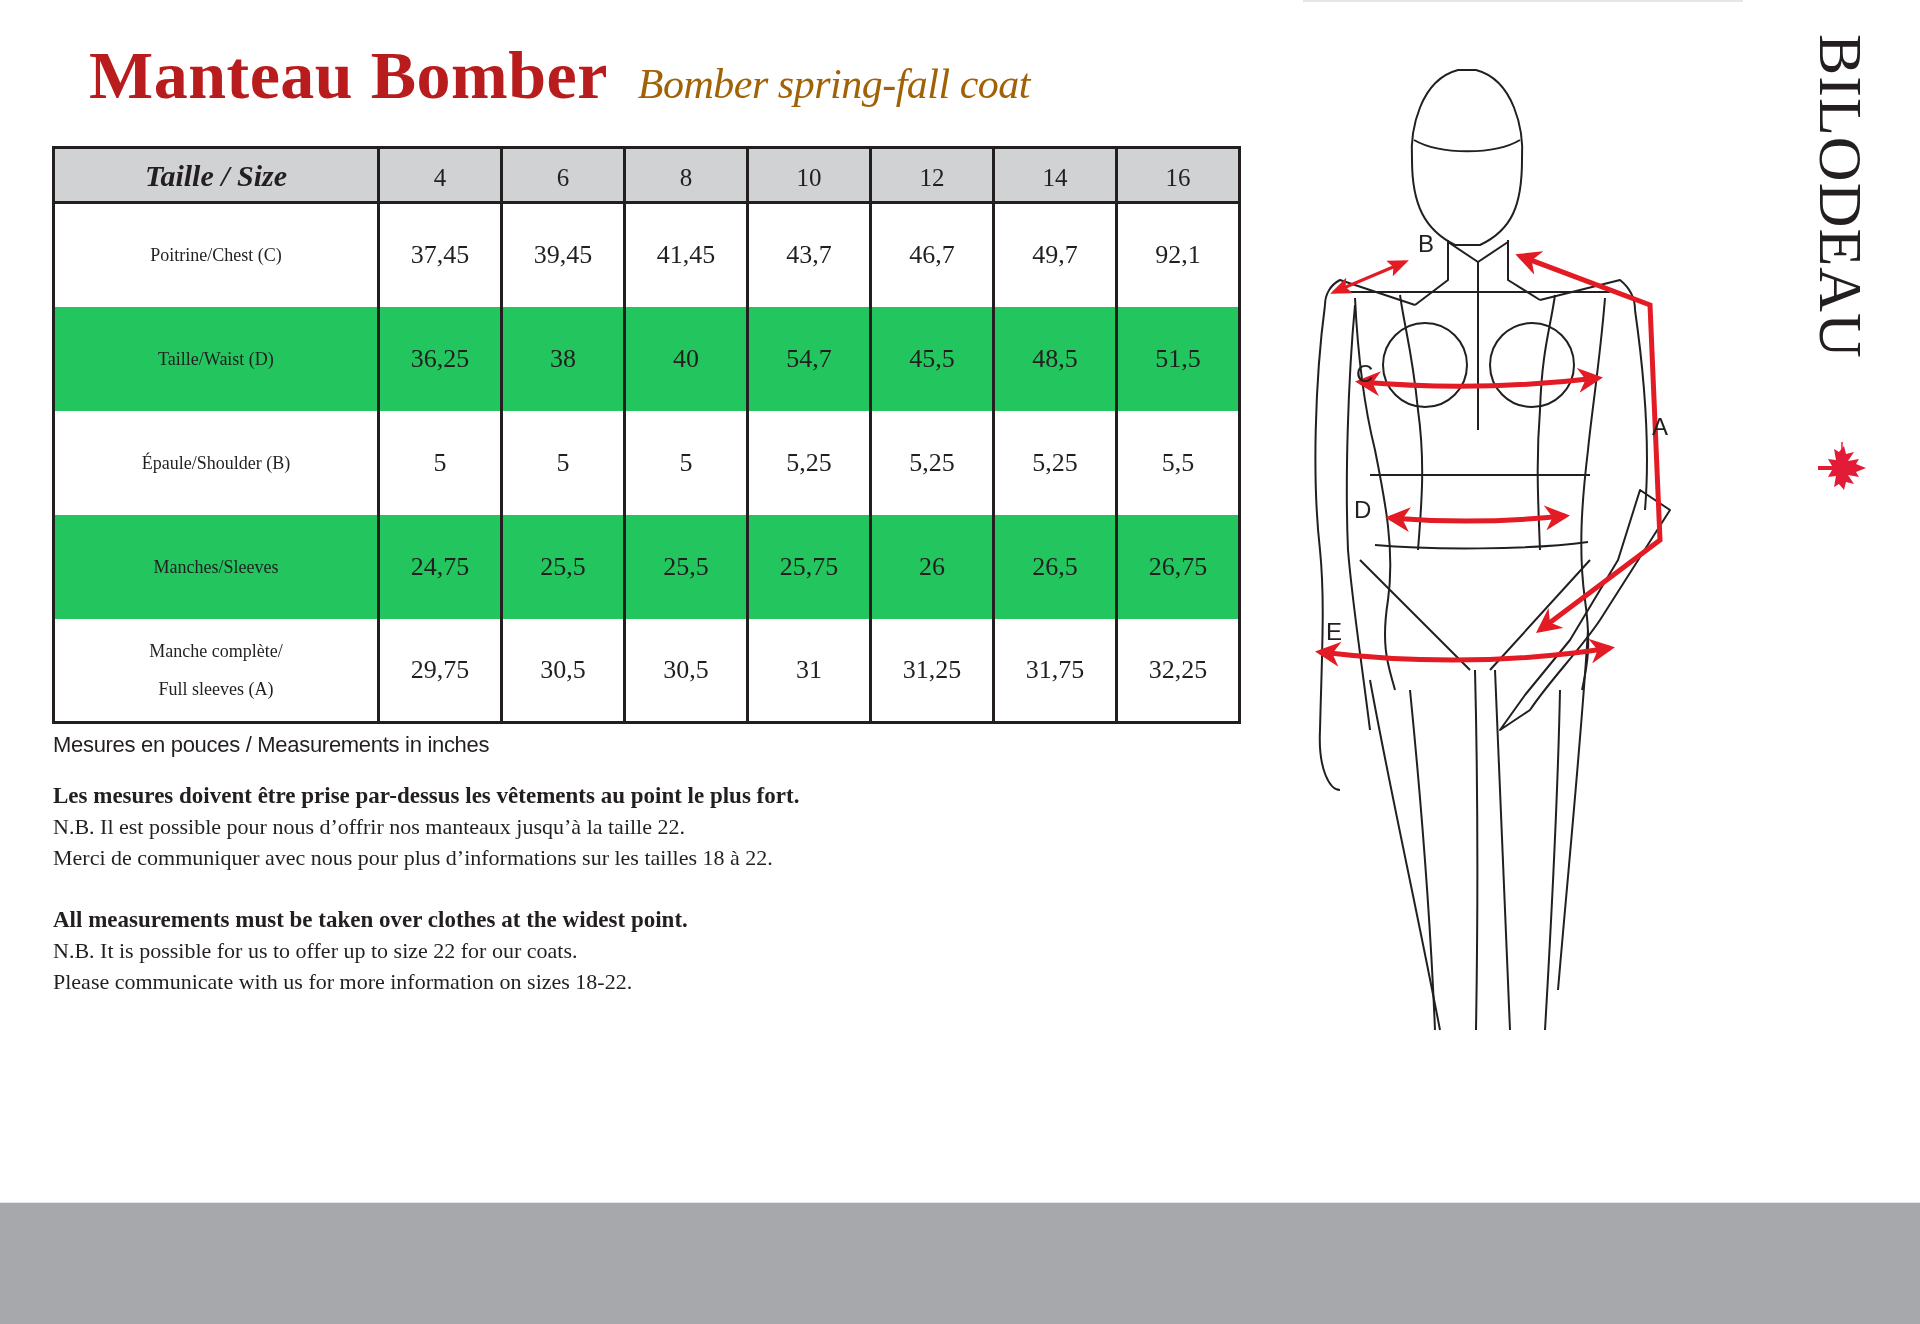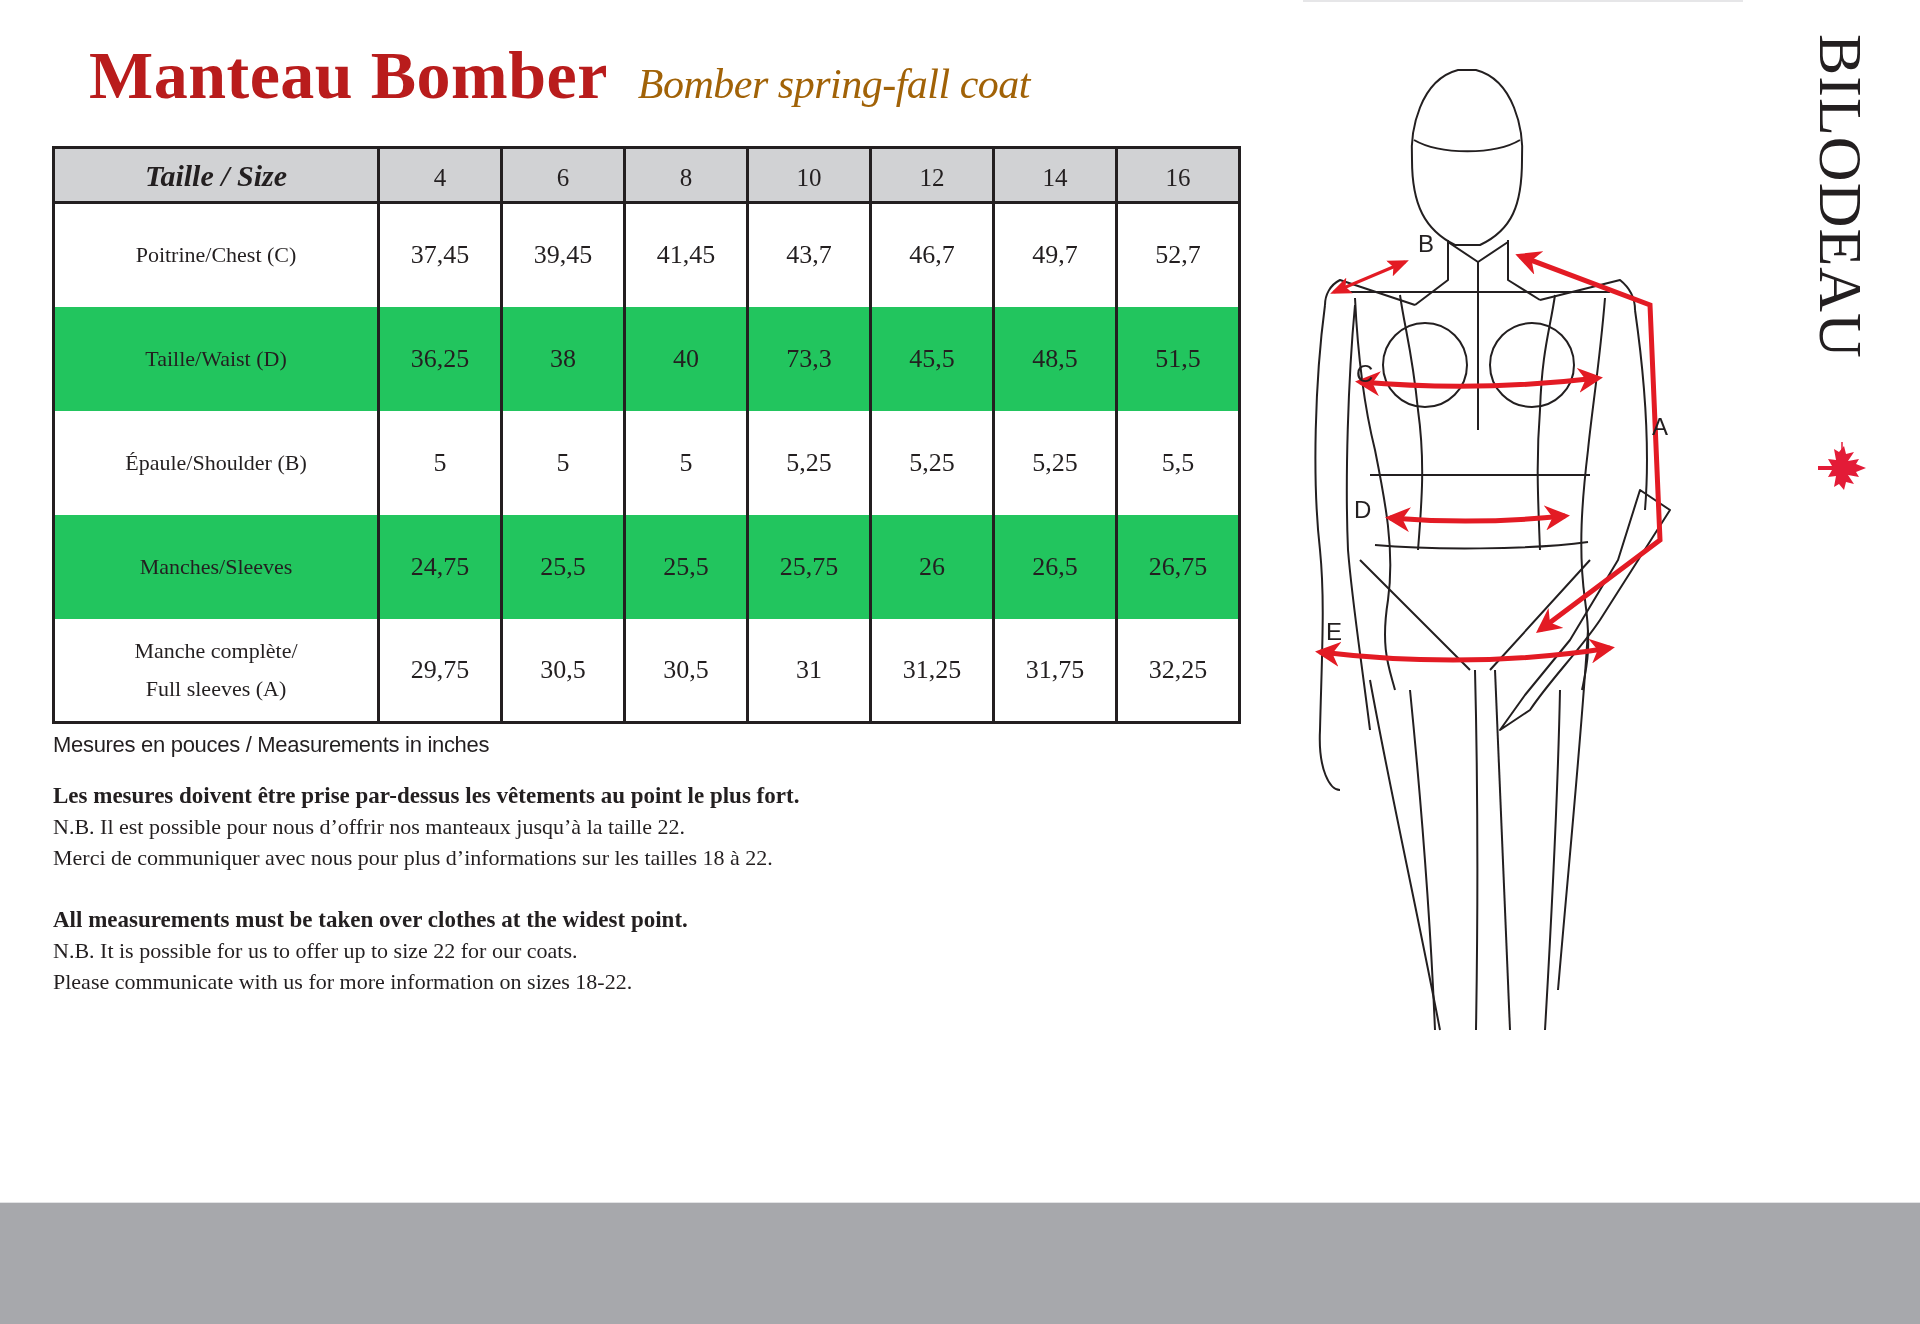--- a/index.html
+++ b/index.html
@@ -13,21 +13,21 @@
     .title-sub { font-family: "Liberation Serif", serif; font-style: italic; font-size: 42px; margin-left: 30px; color: #a16207; letter-spacing: -0.5px; }
 
     table.size-table { position: absolute; left: 52px; top: 146px; width: 1183px; border-collapse: collapse; border: 3px solid #231f20; table-layout: fixed; }
     table.size-table th, table.size-table td { border-left: 3px solid #231f20; text-align: center; vertical-align: middle; font-family: "Liberation Serif", serif; font-weight: normal; color: #231f20; }
     table.size-table thead tr { background: #d1d2d4; height: 55px; border-bottom: 3px solid #231f20; }
     table.size-table thead th { font-size: 25px; padding-top: 6px; }
     table.size-table thead th.size-label { font-style: italic; font-weight: bold; font-size: 30px; padding-top: 2px; }
     table.size-table tbody tr { height: 104px; }
     table.size-table tbody tr.shaded { background: #22c55e; }
     table.size-table tbody td { font-size: 26px; }
-    table.size-table tbody td.row-label { font-size: 22px; line-height: 38px; }
+    table.size-table tbody td.row-label { font-size: 18px; line-height: 38px; }
     col.c-label { width: 325px; }
     col.c-val { width: 123px; }
 
     .units-note { position: absolute; left: 53px; top: 732px; font-family: "Liberation Sans", "DejaVu Sans", sans-serif; font-weight: normal; font-size: 22px; letter-spacing: -0.3px; color: #231f20; }
 
     .notes { position: absolute; left: 53px; top: 780px; font-family: Liberation Serif, serif; font-size: 22px; color: #231f20; line-height: 31px; }
     .notes .bold { font-weight: bold; font-size: 23px; }
     .notes .block + .block { margin-top: 31px; }
 
     .figure { position: absolute; left: 1300px; top: 30px; width: 460px; height: 1060px; }
@@ -74,28 +74,28 @@
   </thead>
   <tbody>
     <tr>
       <td class="row-label">Poitrine/Chest (C)</td>
       <td>37,45</td>
       <td>39,45</td>
       <td>41,45</td>
       <td>43,7</td>
       <td>46,7</td>
       <td>49,7</td>
-      <td>52,7</td>
+      <td>92,1</td>
     </tr>
     <tr class="shaded">
       <td class="row-label">Taille/Waist (D)</td>
       <td>36,25</td>
       <td>38</td>
       <td>40</td>
-      <td>73,3</td>
+      <td>54,7</td>
       <td>45,5</td>
       <td>48,5</td>
       <td>51,5</td>
     </tr>
     <tr>
       <td class="row-label">Épaule/Shoulder (B)</td>
       <td>5</td>
       <td>5</td>
       <td>5</td>
       <td>5,25</td>

